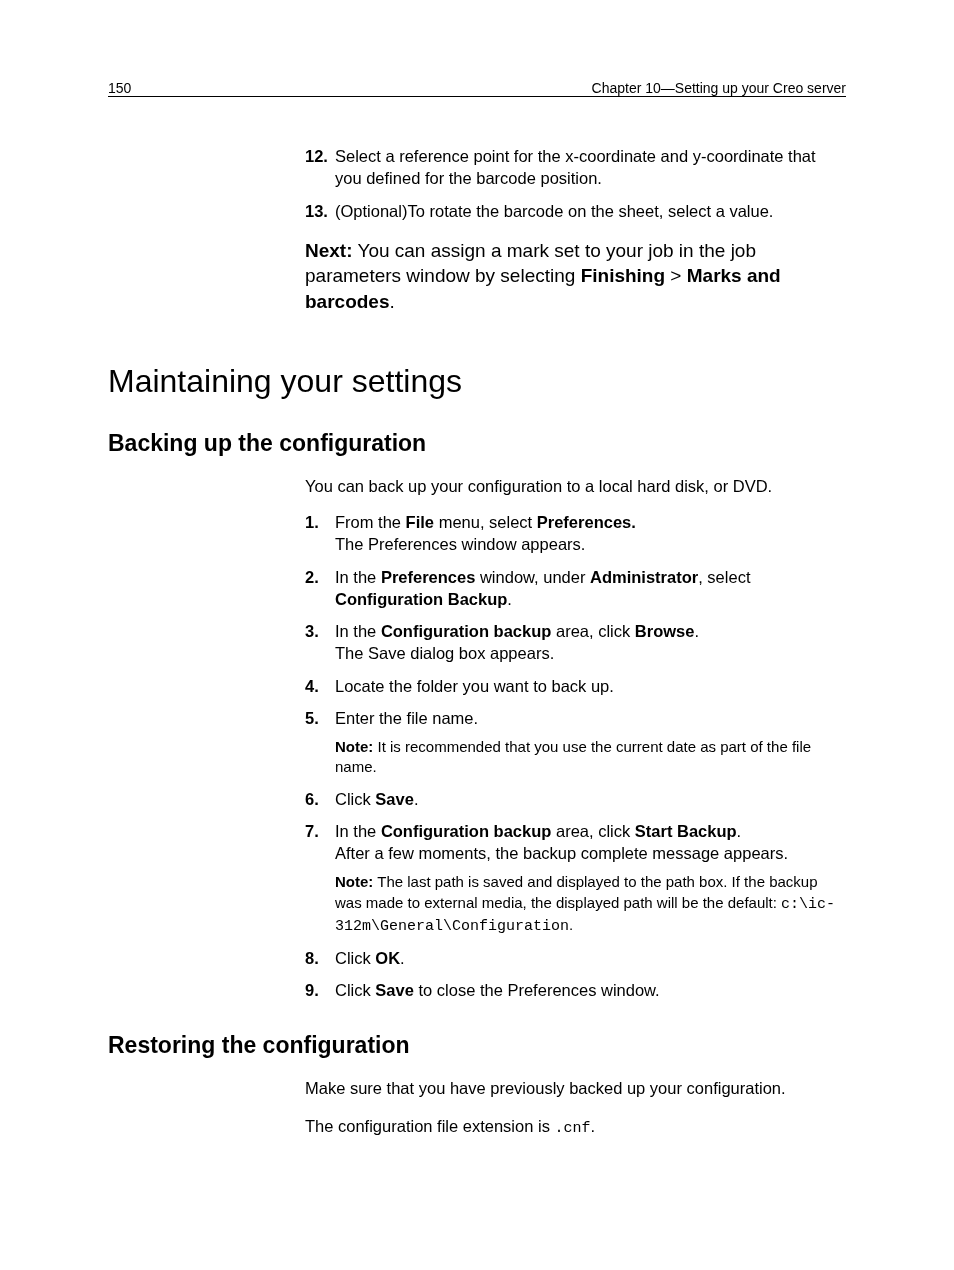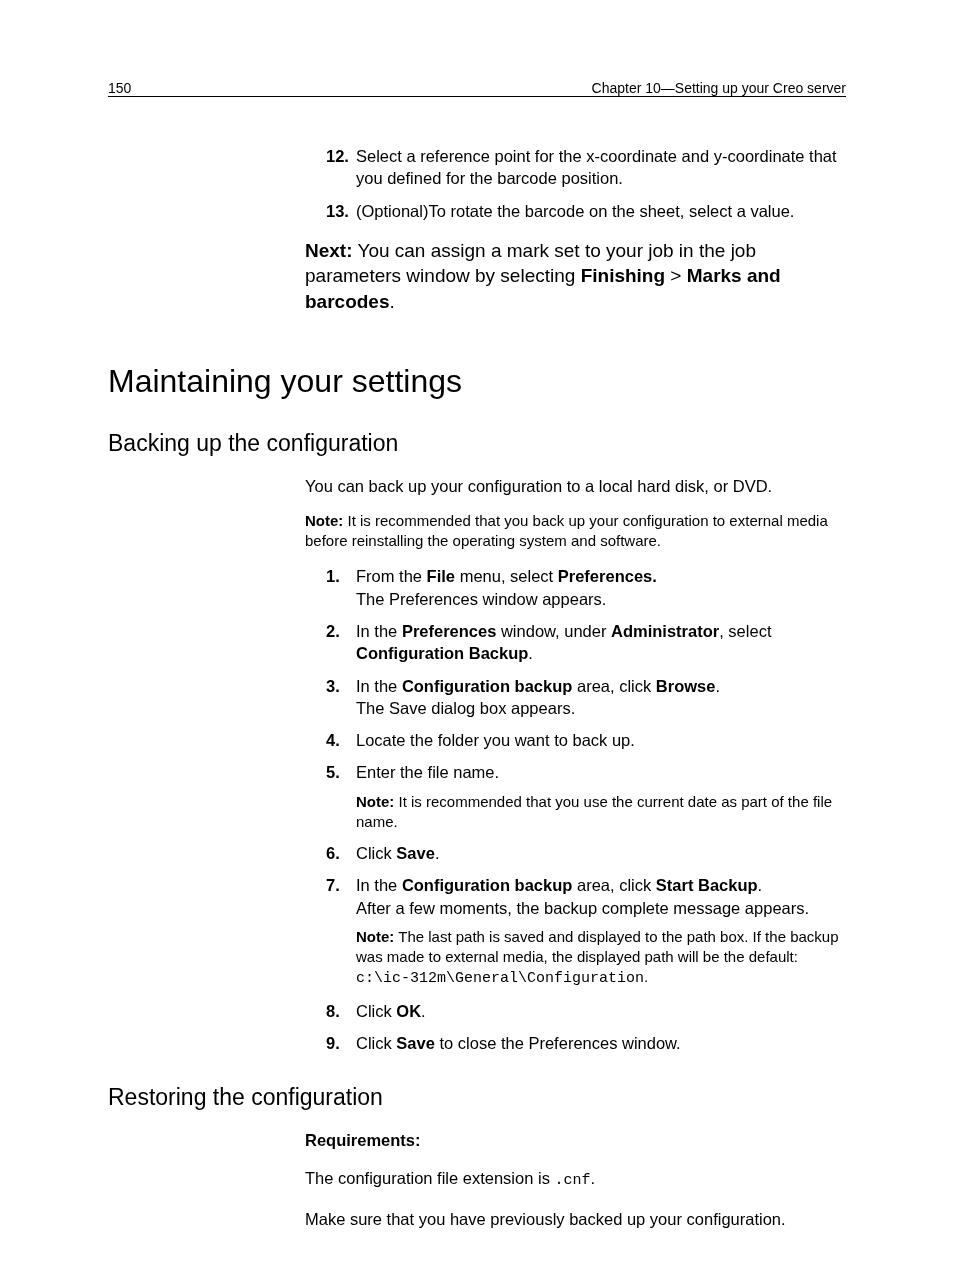--- a/index.html
+++ b/index.html
@@ -19,21 +19,20 @@
   }
   .content-col {
     margin-left: 197px;
   }
   .content-col-wide {
     margin-left: 0;
   }
   ol.cont {
     list-style: none;
     padding-left: 0;
-    margin-left: 21px;
   }
   ol.cont > li {
     display: flex;
     margin-bottom: 10px;
     font-size: 16.5px;
     line-height: 1.35;
   }
   ol.cont > li > .num {
     font-weight: bold;
     min-width: 30px;
@@ -46,21 +45,21 @@
     margin-top: 16px;
   }
   h1.section {
     font-size: 32px;
     font-weight: normal;
     margin-top: 48px;
     margin-bottom: 24px;
   }
   h2.subsection {
     font-size: 23px;
-    font-weight: normal;
+    font-weight: bold;
     margin-top: 30px;
     margin-bottom: 18px;
   }
   .para {
     font-size: 16.5px;
     line-height: 1.35;
     margin-bottom: 14px;
     margin-top: 16px;
   }
   .note {
@@ -104,23 +103,20 @@
   </p>
 </div>
 
 <h1 class="section content-col-wide">Maintaining your settings</h1>
 
 <h2 class="subsection content-col-wide">Backing up the configuration</h2>
 
 <div class="content-col">
   <p class="para">You can back up your configuration to a local hard disk, or DVD.</p>
 
-  <p class="note">
-    <span class="label">Note:</span><span> It is recommended that you back up your configuration to external media before reinstalling the operating system and software.</span>
-  </p>
 
   <ol class="cont">
     <li>
       <span class="num">1.</span>
       <span class="body">
         <span>From the </span><span class="b">File</span><span> menu, select </span><span class="b">Preferences.</span><br>
         <span>The Preferences window appears.</span>
       </span>
     </li>
     <li>
@@ -176,18 +172,17 @@
       <span class="body">
         <span>Click </span><span class="b">Save</span><span> to close the Preferences window.</span>
       </span>
     </li>
   </ol>
 </div>
 
 <h2 class="subsection content-col-wide">Restoring the configuration</h2>
 
 <div class="content-col">
-  <p class="para"><span class="b">Requirements:</span></p>
+  <p class="para">Make sure that you have previously backed up your configuration.</p>
   <p class="para">
     <span>The configuration file extension is </span><span class="mono">.cnf</span><span>.</span>
   </p>
-  <p class="para">Make sure that you have previously backed up your configuration.</p>
 </div>
 
 </body></html>

